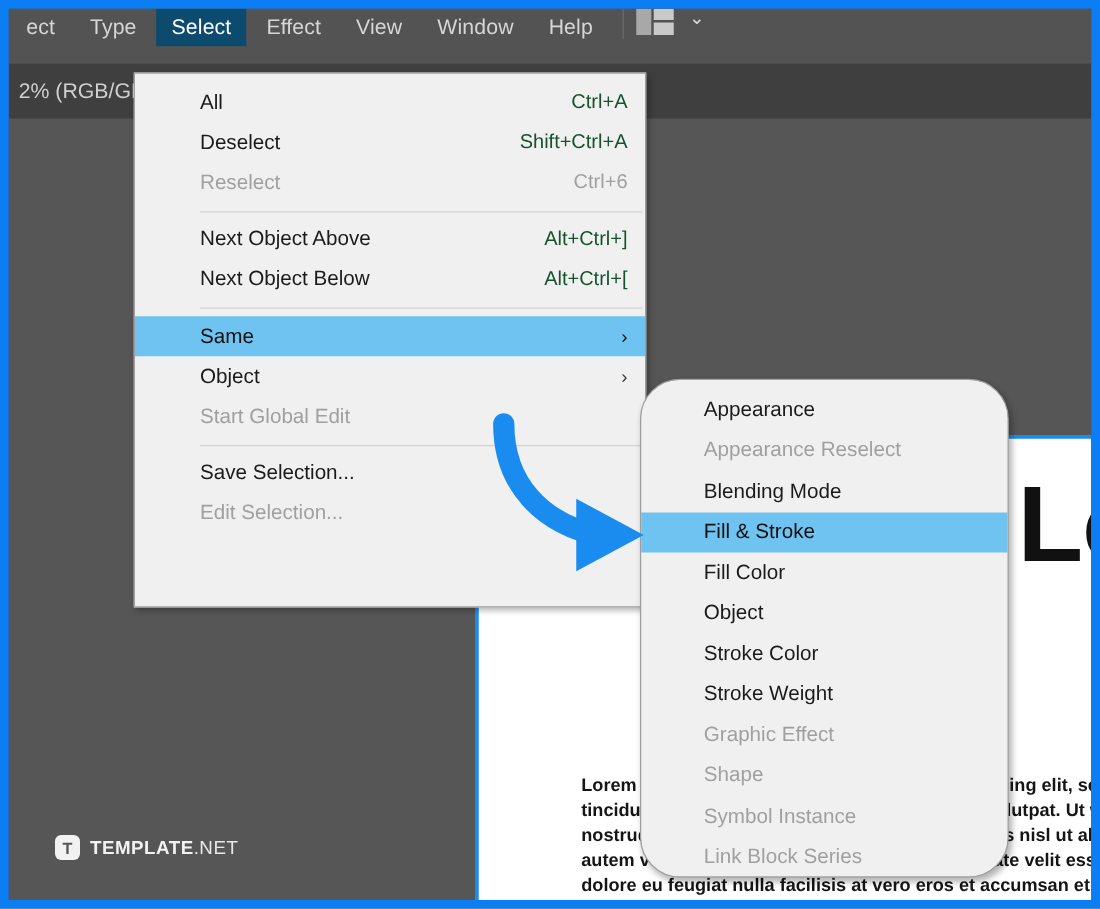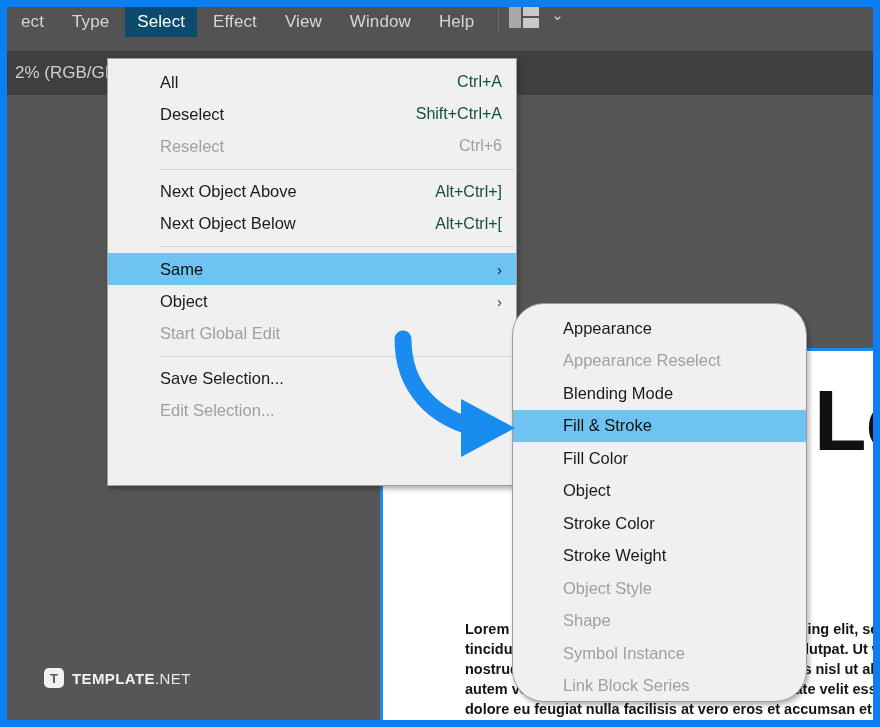--- a/index.html
+++ b/index.html
@@ -354,21 +354,21 @@
       <div class="mi">
         <span class="label">Object</span>
       </div>
       <div class="mi">
         <span class="label">Stroke Color</span>
       </div>
       <div class="mi">
         <span class="label">Stroke Weight</span>
       </div>
       <div class="mi disabled">
-        <span class="label">Object Style</span>
+        <span class="label">Graphic Effect</span>
       </div>
       <div class="mi disabled">
         <span class="label">Shape</span>
       </div>
       <div class="mi disabled">
         <span class="label">Symbol Instance</span>
       </div>
       <div class="mi disabled">
         <span class="label">Link Block Series</span>
       </div>

